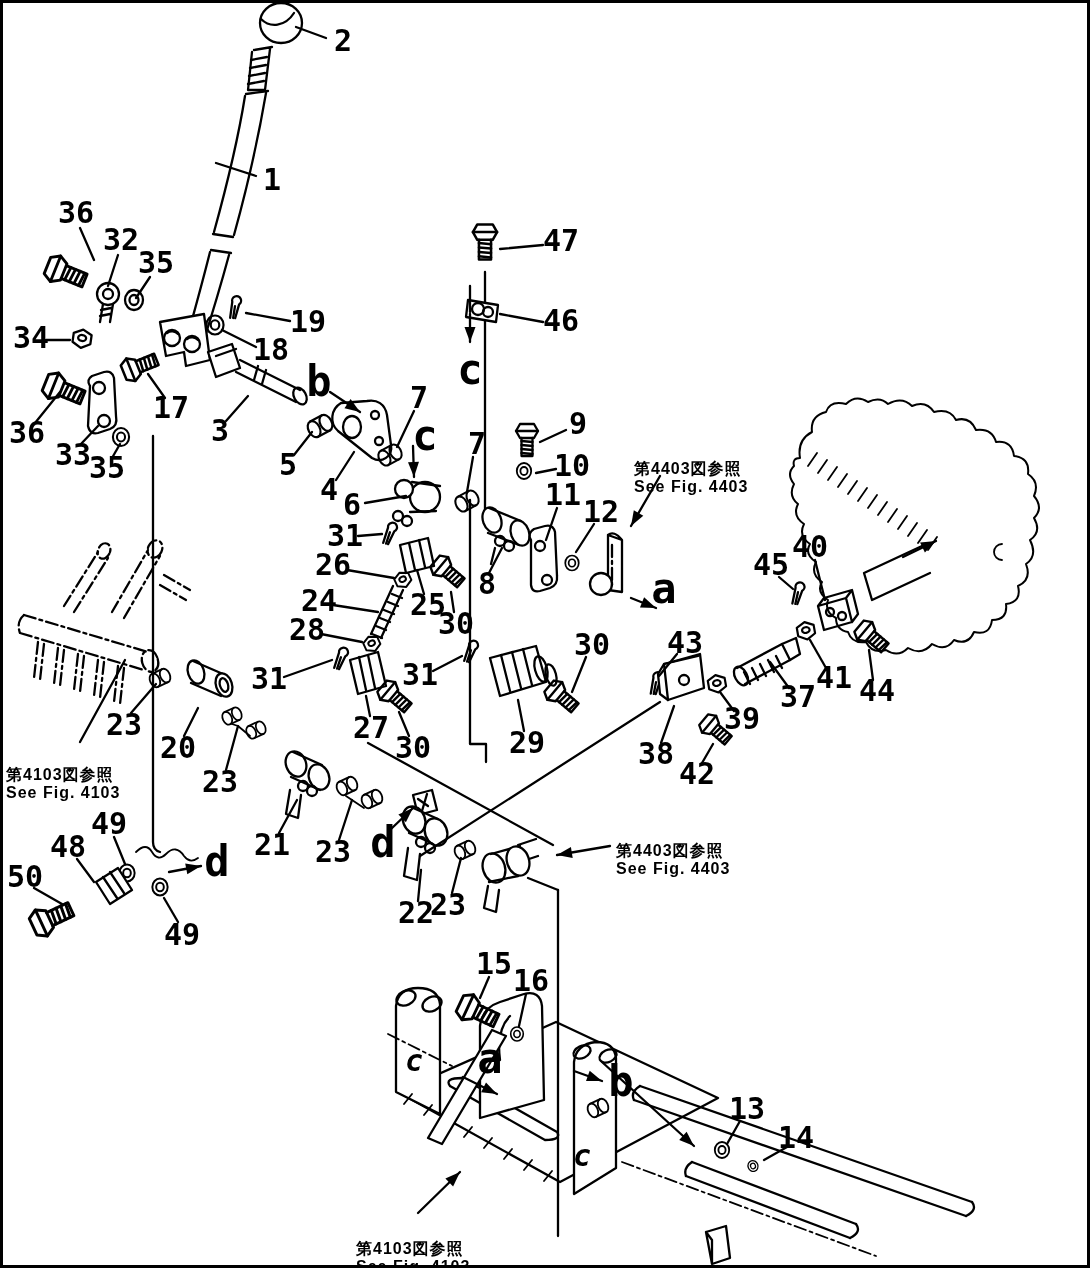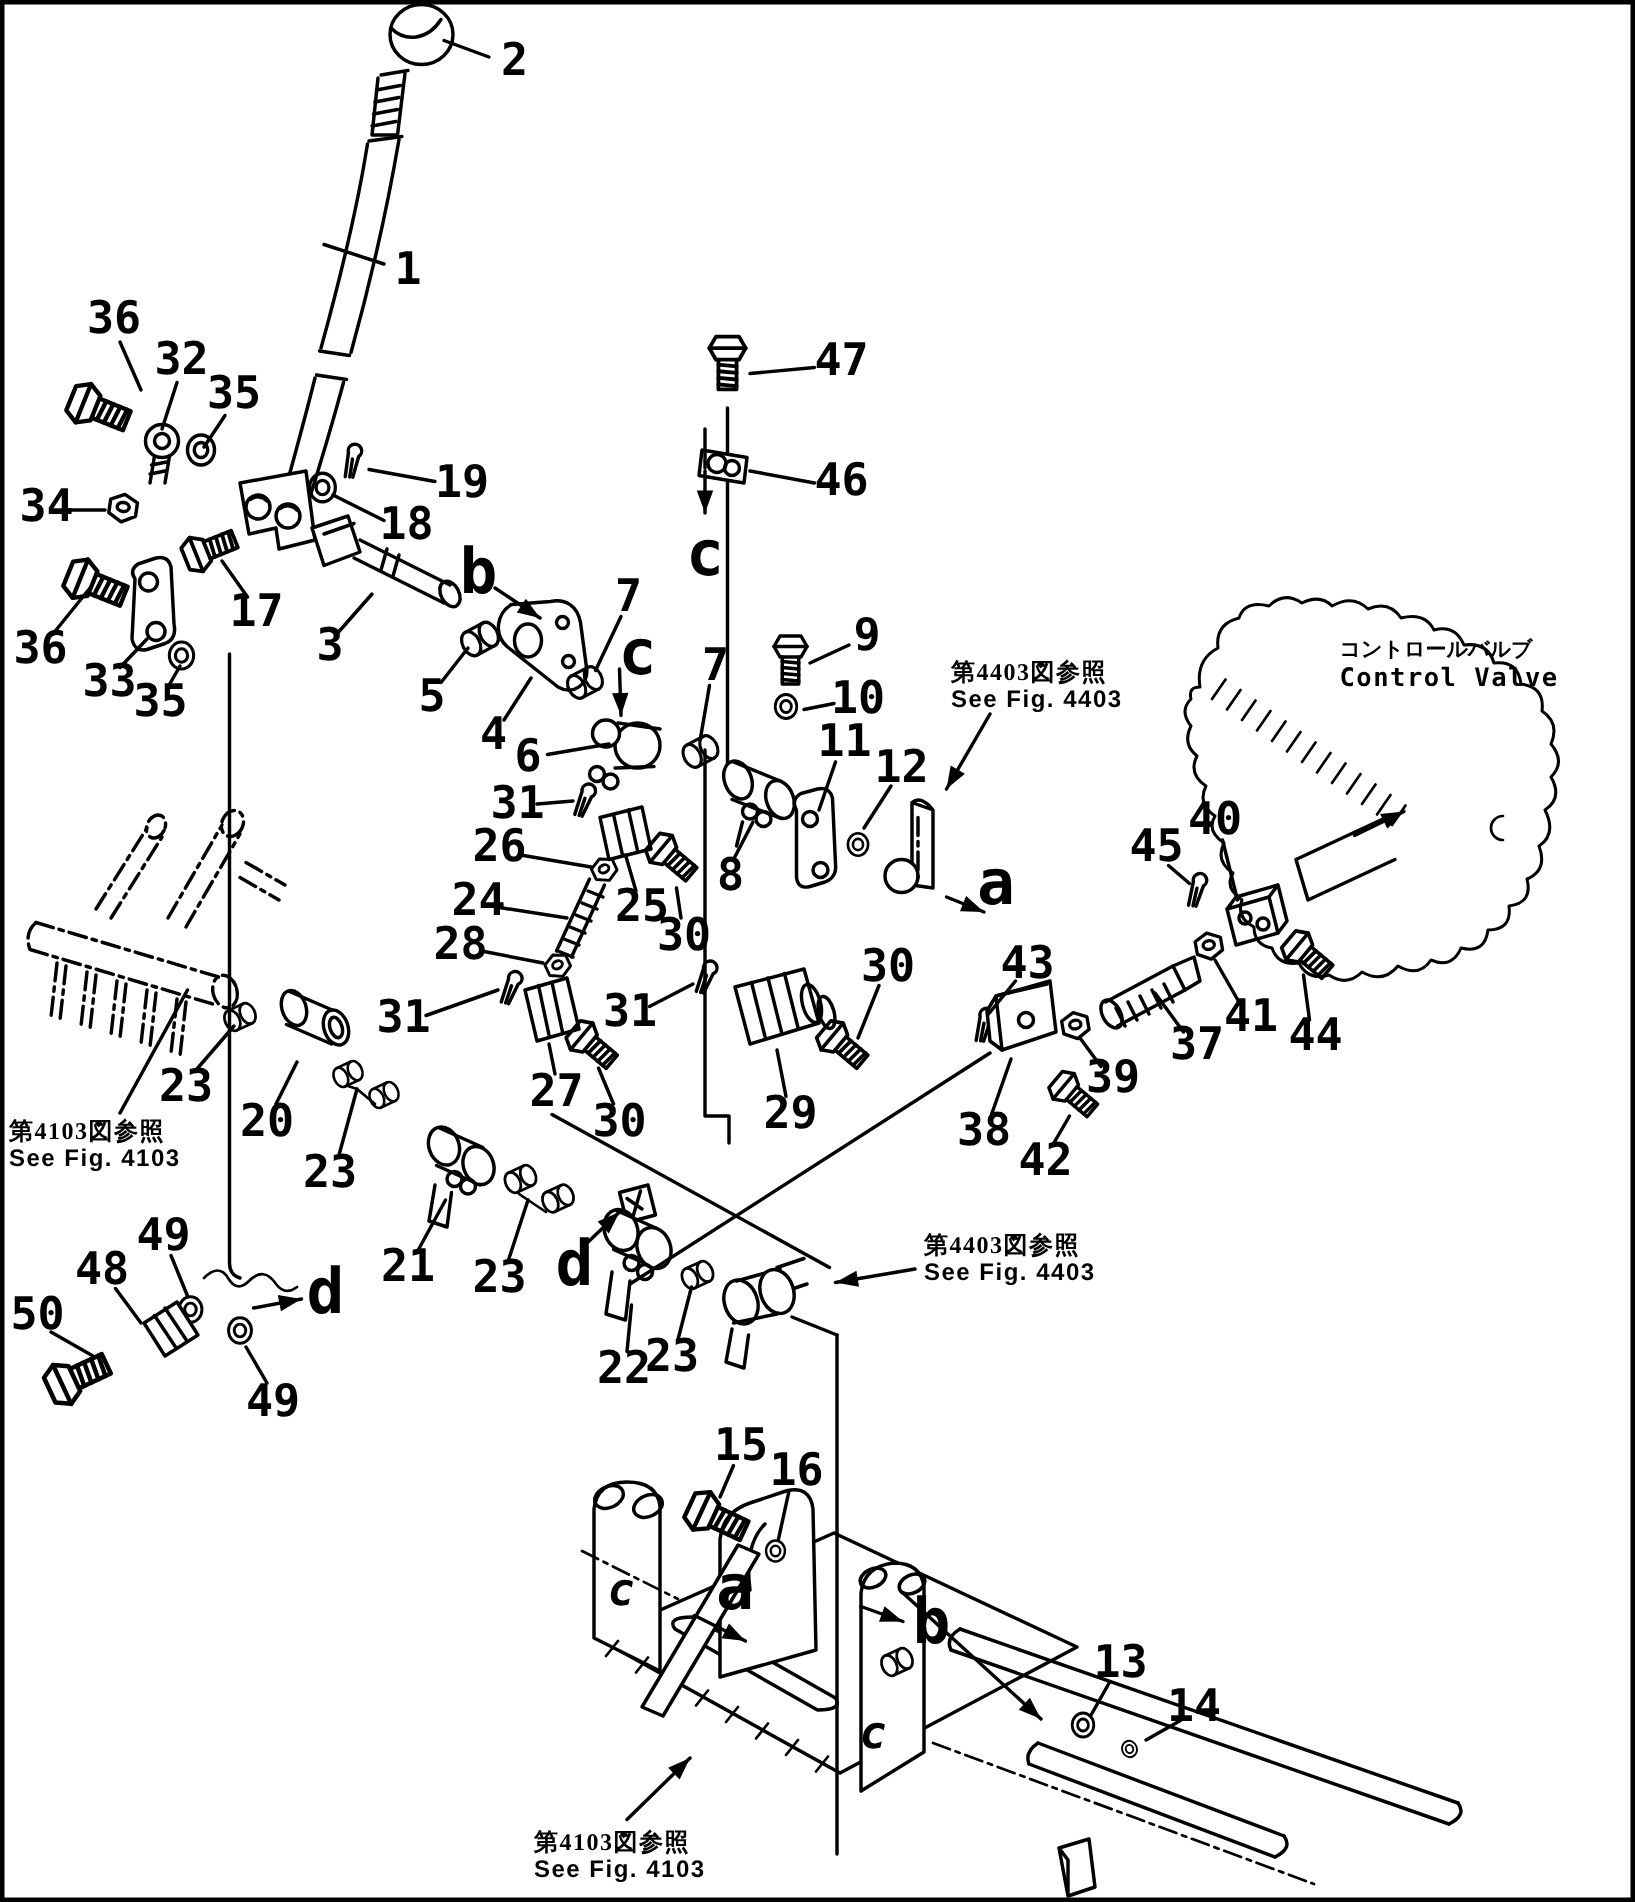--- a/index.html
+++ b/index.html
@@ -21,21 +21,21 @@
   }
   .letter-text {
     font-family:"DejaVu Sans Mono", monospace; font-weight:bold; font-size:42px;
     fill:var(--ink); text-anchor:middle; dominant-baseline:middle;
   }
   .letter-small { font-size:30px; font-style:italic; }
   .ref-note {
     position:absolute; color:var(--ink); font-weight:bold; font-size:16px;
     line-height:18px; white-space:nowrap; letter-spacing:1px;
   }
-  .ref-note .jp { font-family:Liberation Serif, serif; display:block; }
+  .ref-note .jp { font-family:Liberation Sans, sans-serif; display:block;margin-top:20px; }
   .ref-note .en { font-family:Liberation Sans, sans-serif; display:block; }
   #cv-label { position:absolute; left:893px; top:424px; color:var(--ink); font-weight:bold; white-space:nowrap; }
   #cv-label .jp { display:block; font-size:14px; font-family:"DejaVu Sans","Liberation Sans",sans-serif; }
   #cv-label .en { display:block; font-size:17px; font-family:"DejaVu Sans Mono",monospace; letter-spacing:1px; }
 </style>
 </head>
 <body>
 
 <div id="page">
   <svg id="art" width="1090" height="1268" viewBox="0 0 1090 1268">
@@ -465,24 +465,20 @@
         <line x1="660" y1="476" x2="631" y2="526" stroke="#000000" stroke-width="2.3" stroke-linecap="round"></line>
         <polygon points="631.0,526.0 633.8,510.3 643.3,515.8" fill="#000000"></polygon>
         <line x1="610" y1="846" x2="557" y2="855" stroke="#000000" stroke-width="2.3" stroke-linecap="round"></line>
         <polygon points="557.0,855.0 570.9,847.1 572.7,857.9" fill="#000000"></polygon>
         <line x1="80" y1="742" x2="125" y2="660" stroke="#000000" stroke-width="2.3" stroke-linecap="round"></line>
         <line x1="418" y1="1213" x2="460" y2="1172" stroke="#000000" stroke-width="2.3" stroke-linecap="round"></line>
         <polygon points="460.0,1172.0 453.1,1186.4 445.4,1178.5" fill="#000000"></polygon>
       </g>
   </svg>
 
-  <div id="cv-label">
-    <span class="jp">コントロールバルブ</span>
-    <span class="en">Control Valve</span>
-  </div>
 
   <div id="refs">
       <div class="ref-note" style="left: 634px; top: 440px;">
         <span class="jp">第4403図参照</span>
         <span class="en">See Fig. 4403</span>
       </div>
       <div class="ref-note" style="left: 616px; top: 822px;">
         <span class="jp">第4403図参照</span>
         <span class="en">See Fig. 4403</span>
       </div>

